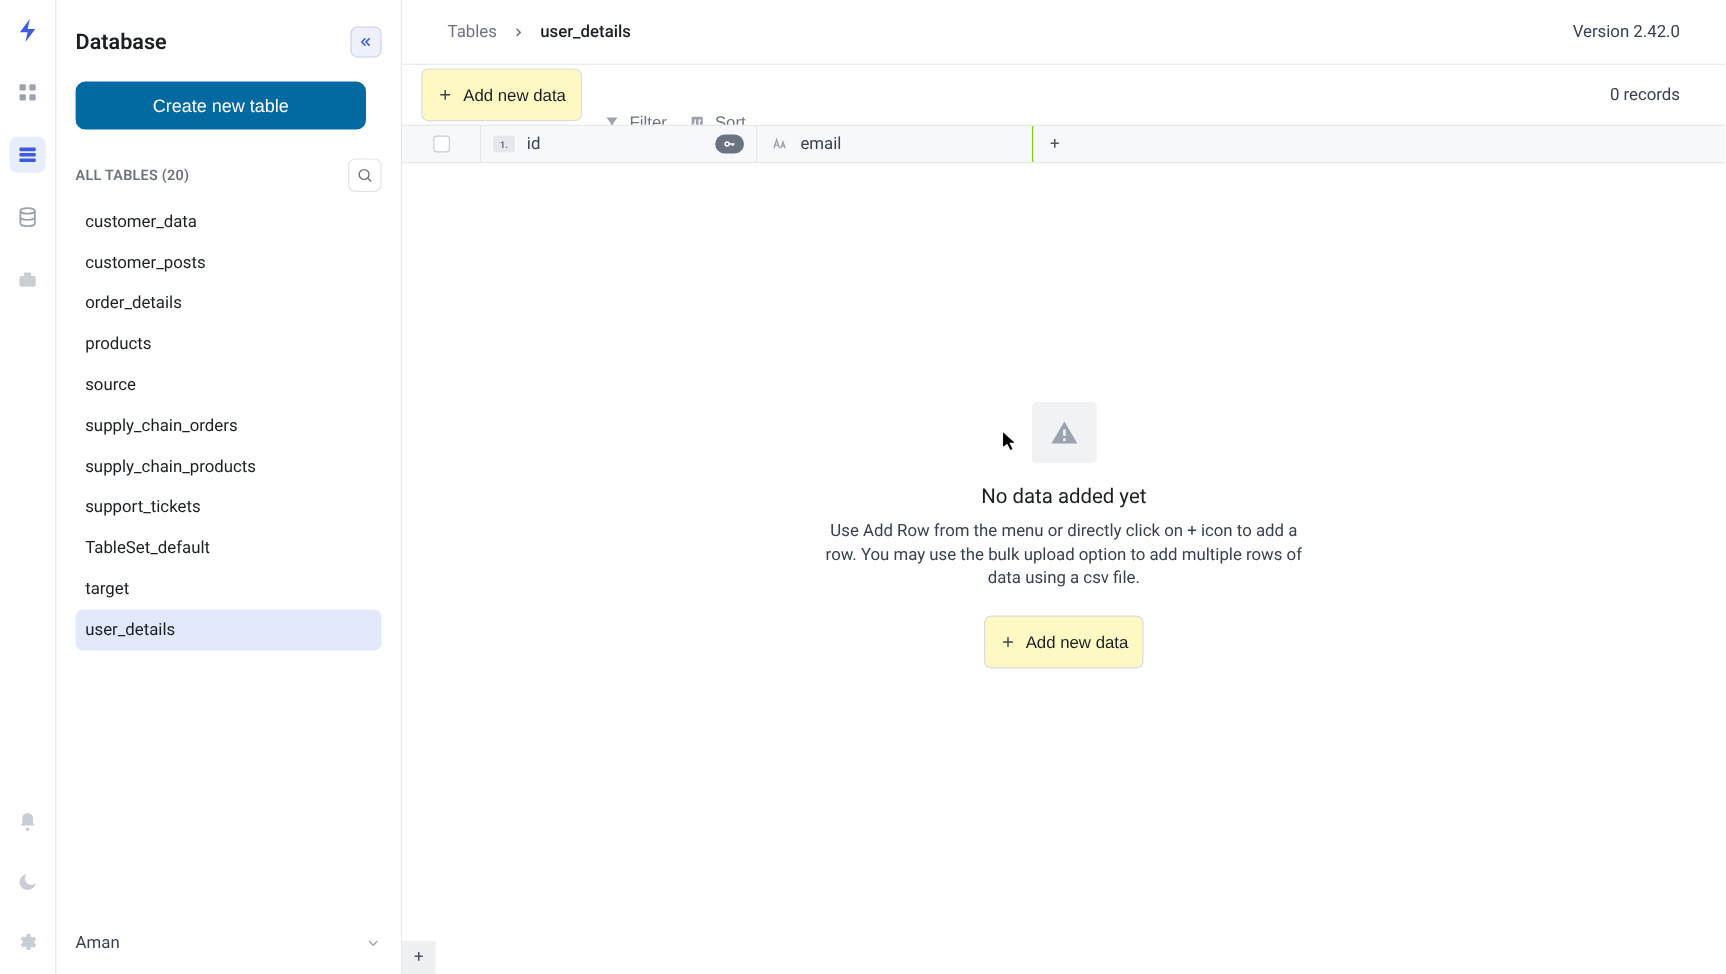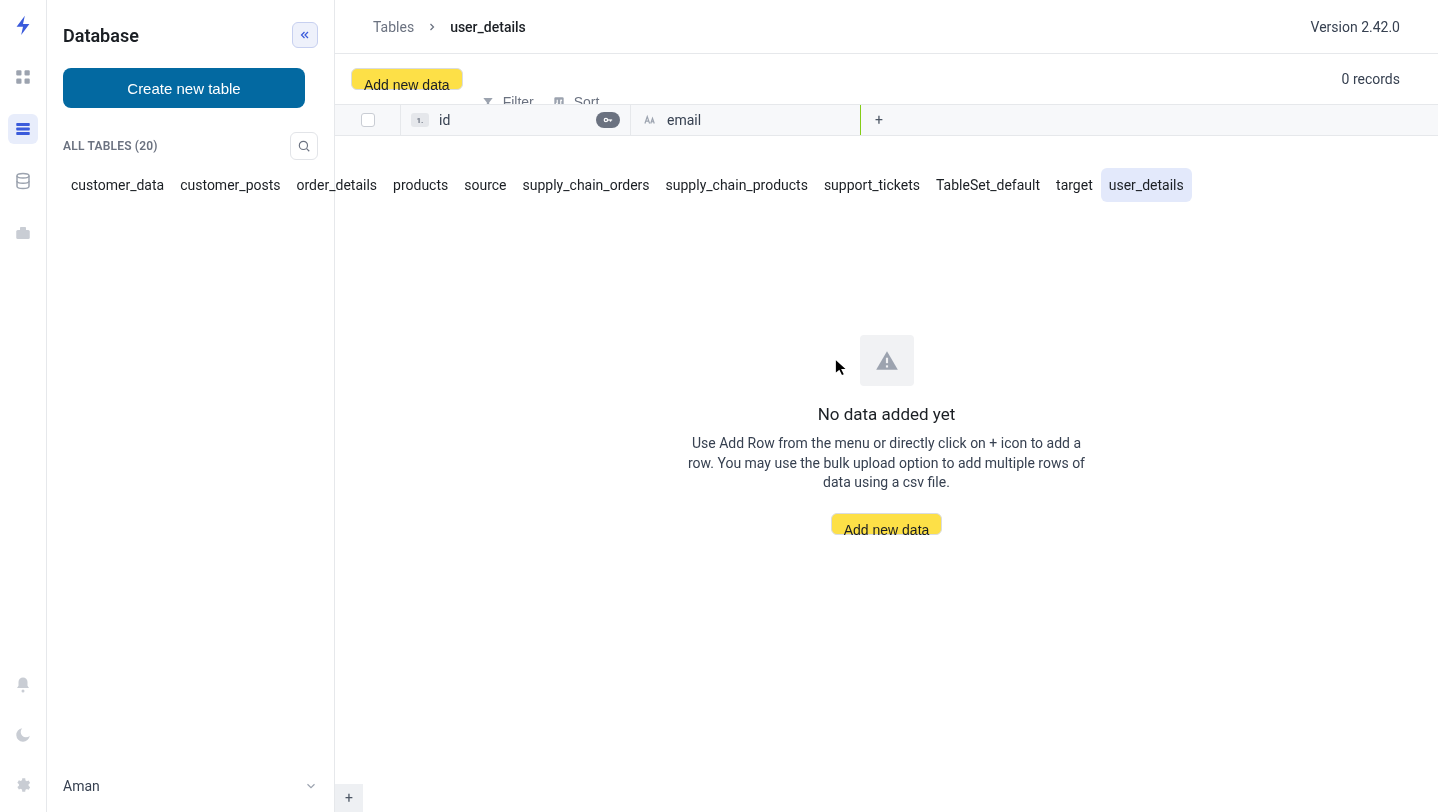--- a/index.html
+++ b/index.html
@@ -14,37 +14,37 @@
 
     
     .sidebar { width: 288px; border-right: 1px solid #e6e8eb; display:flex; flex-direction:column; }
     .sidebar-header { display:flex; align-items:center; justify-content:space-between; padding: 22px 16px 0 16px; }
     .sidebar-title { font-size:18px; font-weight:600; }
     .collapse-btn { width:26px; height:26px; border:1px solid #c7d0f0; background:#eef1fb; border-radius:6px; display:flex; align-items:center; justify-content:center; color:#3b5bdb; cursor:pointer; }
     .create-btn { margin: 20px 29px 24px 16px; height:40px; background:#0369a1; color:#fff; border:none; border-radius:8px; font-size:15px; font-weight:500; cursor:pointer; }
     .all-tables-row { display:flex; align-items:center; justify-content:space-between; padding: 0 16px 8px 16px; }
     .all-tables-label { font-size:12px; font-weight:600; color:#6b7280; letter-spacing:.2px; }
     .search-tables-btn { width:28px; height:28px; border:1px solid #e2e4e8; border-radius:6px; display:flex; align-items:center; justify-content:center; color:#6b7280; cursor:pointer; background:#fff; }
-    .tables-list { padding: 0 16px; display:flex; flex-direction:row; gap:0; }
+    .tables-list { padding: 0 16px; display:flex; flex-direction:column; gap:0; }
     .table-item { padding: 9px 8px; border-radius:6px; cursor:pointer; font-size:14px; color:#1b1f24; }
     .table-item.active { background:#e3e9fb; }
     .sidebar-footer { margin-top:auto; padding: 12px 16px 18px 16px; display:flex; align-items:center; justify-content:space-between; cursor:pointer; color:#374151; }
 
     
     .main { flex: 1; display:flex; flex-direction:column; }
     .topbar { height:54px; border-bottom:1px solid #e6e8eb; display:flex; align-items:center; justify-content:space-between; padding: 0 38px; }
     .breadcrumb { display:flex; align-items:center; gap:12px; font-size:14px; }
     .breadcrumb .bc-root { color:#6b7280; cursor:pointer; }
     .breadcrumb .bc-sep { color:#6b7280; display:flex; }
     .breadcrumb .bc-current { color:#1b1f24; font-weight:500; }
     .version { color:#374151; font-size:14px; }
 
     .toolbar { height:50px; display:flex; align-items:center; justify-content:space-between; padding: 0 16px; }
     .toolbar-left { display:flex; align-items:center; gap:18px; }
-    .btn-outline { display:flex; align-items:center; gap:8px; height:22px; padding:0 12px; border:1px solid #d9dce1; border-radius:6px; background:#fde047; color:#1b1f24; font-size:14px; font-weight:500; cursor:pointer;flex-direction:column; }
+    .btn-outline { display:flex; align-items:center; gap:8px; height:44px; padding:0 12px; border:1px solid #d9dce1; border-radius:6px; background:#fef9c3; color:#1b1f24; font-size:14px; font-weight:500; cursor:pointer; }
     .btn-plain { display:flex; align-items:center; gap:8px; background:none; border:none; color:#6b7280; font-size:14px; font-weight:500; cursor:pointer;margin-top:46px; }
     .records { color:#374151; font-size:14px; padding-right:22px; }
 
     .grid-header { height:32px; border-top:1px solid #e6e8eb; border-bottom:1px solid #e6e8eb; background:#f7f8fa; display:flex; align-items:stretch; }
     .col-check { width:66px; border-right:1px solid #e6e8eb; display:flex; align-items:center; justify-content:center; }
     .col-id { width:230px; border-right:1px solid #e6e8eb; display:flex; align-items:center; padding:0 10px; gap:10px; position:relative; }
     .col-email { width:230px; border-right:1px solid #84cc16; display:flex; align-items:center; padding:0 10px; gap:10px; }
     .col-add { width:36px; display:flex; align-items:center; justify-content:center; color:#4b5563; cursor:pointer; }
     .col-label { font-size:14px; color:#374151; }
     .checkbox { width:14px; height:14px; border:1px solid #c9cdd4; border-radius:3px; background:#fff; }

